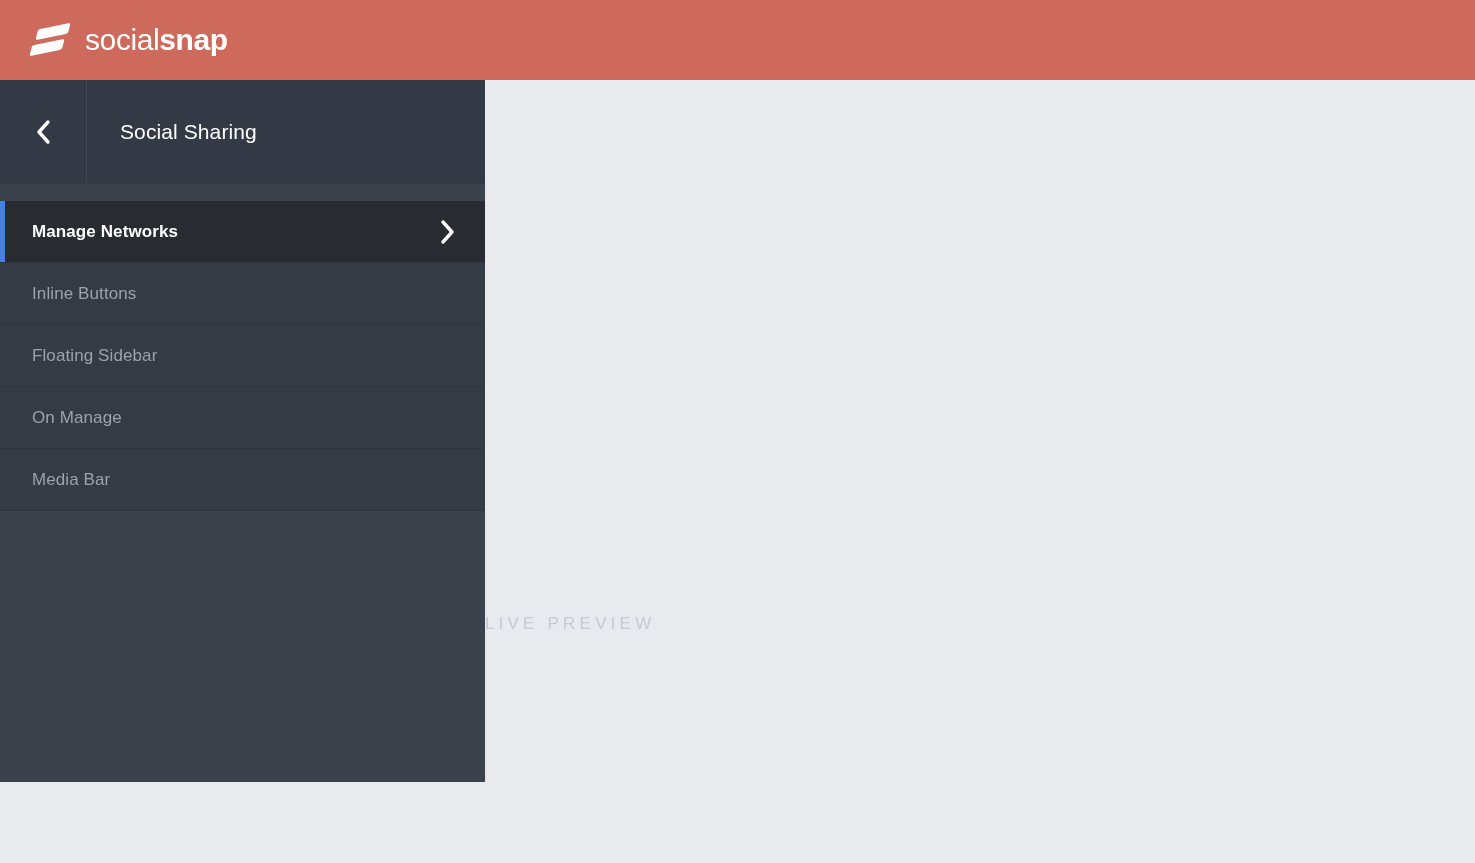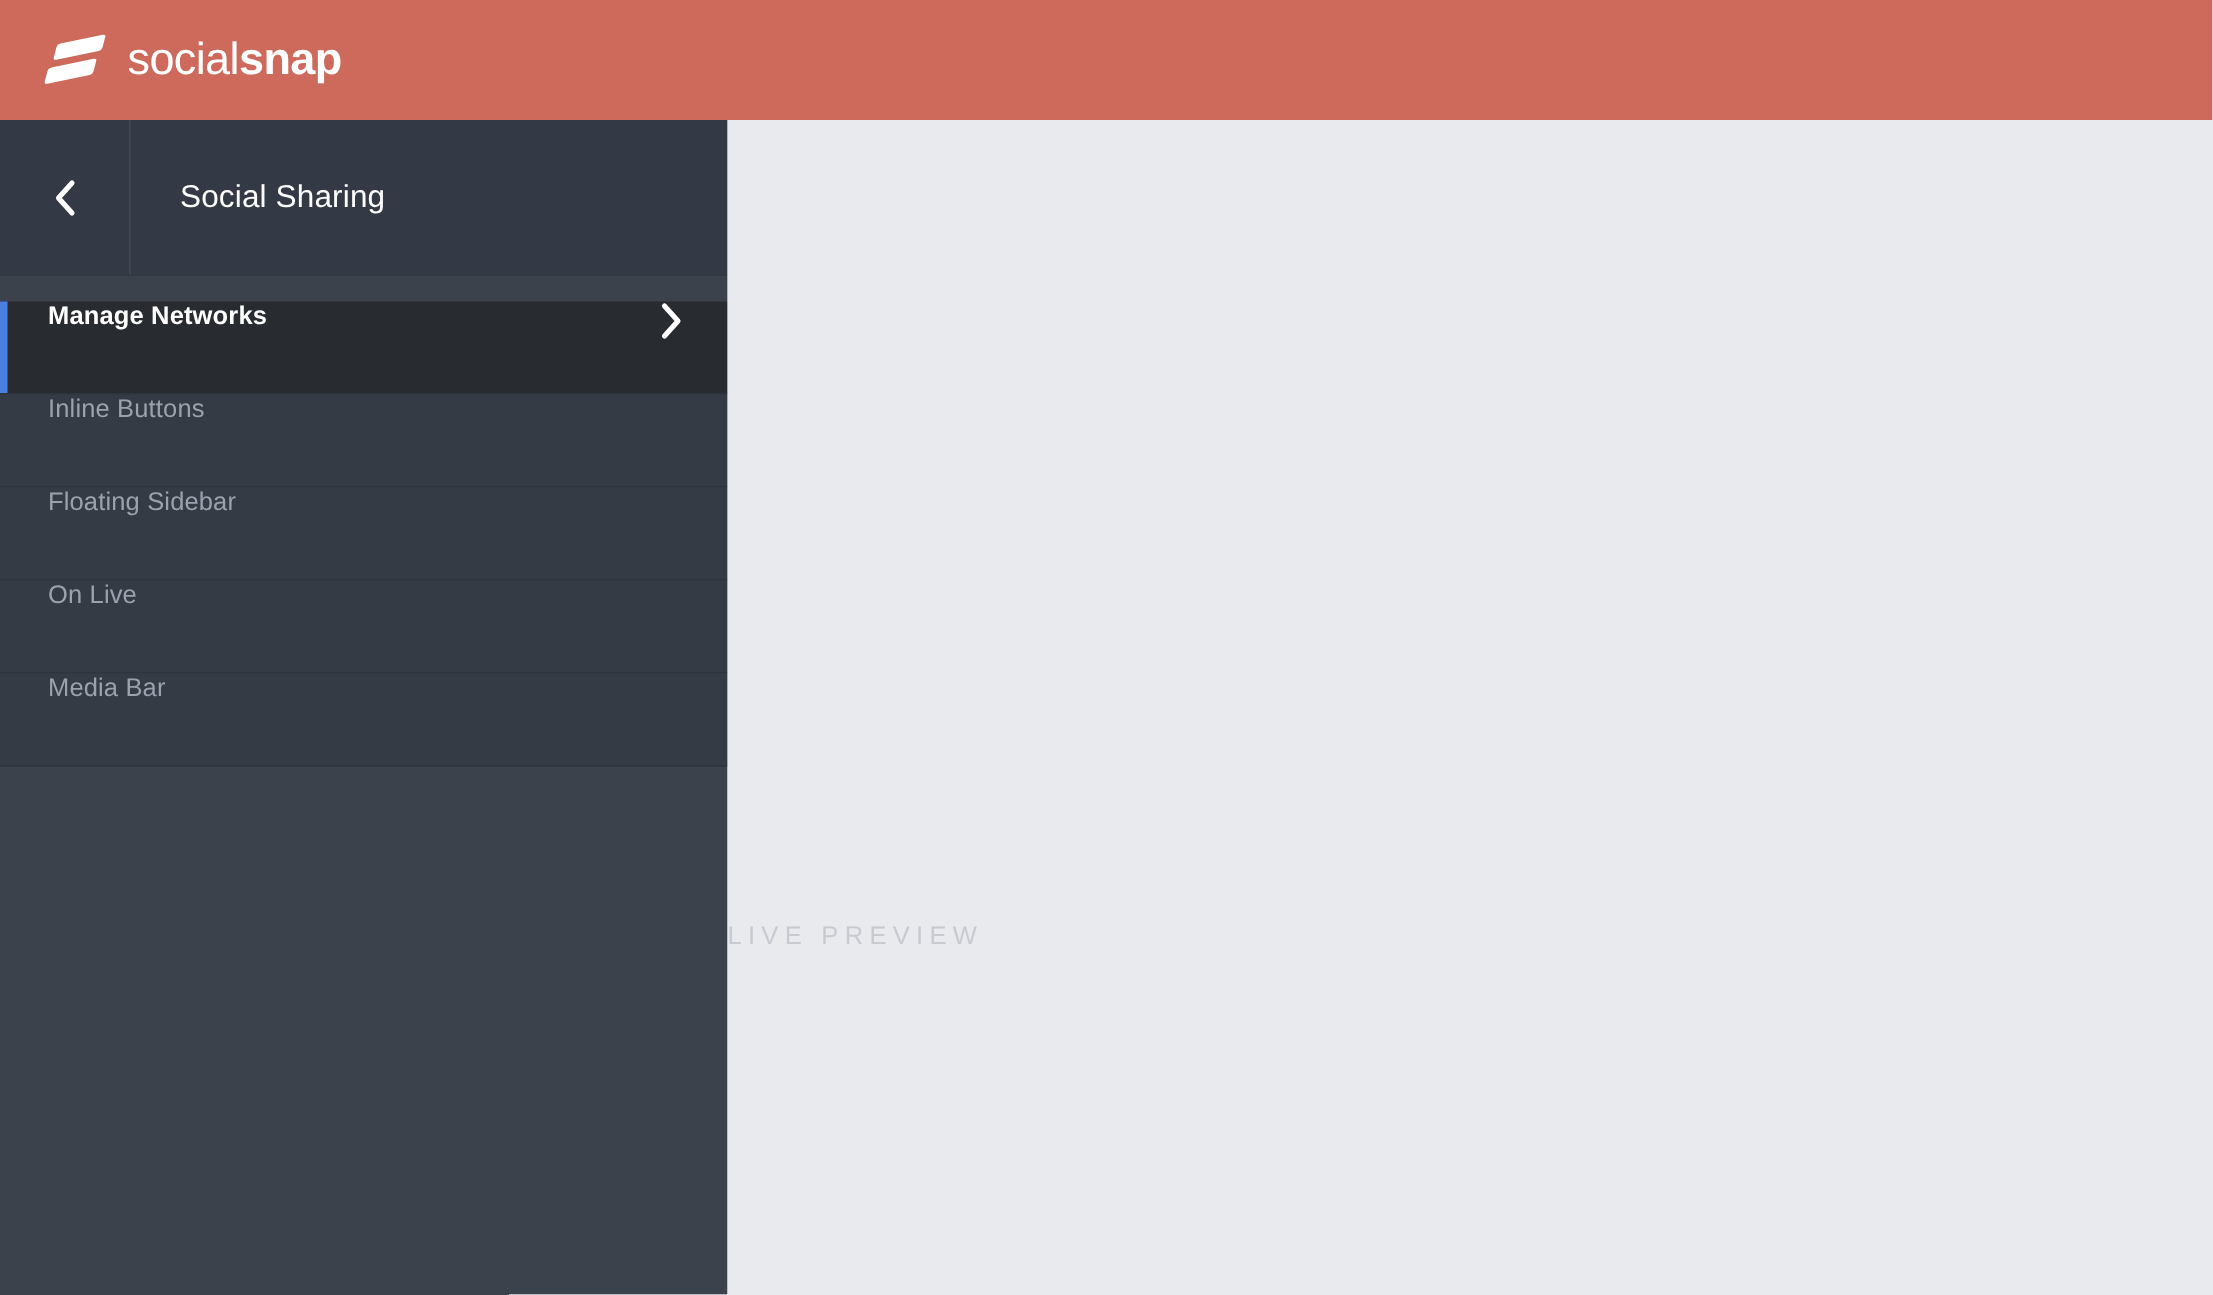--- a/index.html
+++ b/index.html
@@ -48,21 +48,21 @@
     color:#ffffff;
     line-height:1;
     white-space:nowrap;
   }
   .brand-word .light { font-weight:400; }
   .brand-word .bold  { font-weight:700; }
 
   
   .sidebar {
     position:absolute; left:0; top:80px;
-    width:485px; height:783px;
+    width:485px; height:702px;
     background:#3b424c;
     overflow:hidden;
   }
   .panel-head {
     position:relative;
     height:103px;
     background:#343a45;
     display:flex; align-items:center;
   }
   .back-btn {
@@ -93,21 +93,21 @@
     background:#3b424c;
     border-top:1px solid #323943;
   }
 
   .nav-list { background:#3b424c; }
 
   .nav-item {
     position:relative;
     height:62px;
     display:flex;
-    align-items:flex-start;
+    align-items:center;
     background:#353b45;
     border-bottom:1px solid #2f353e;
     cursor:pointer;
   }
   .nav-item .accent {
     position:absolute; left:0; top:0;
     width:0; height:100%;
     background:#4a7fe0;
   }
   .nav-item .nav-label {
@@ -201,21 +201,21 @@
         <span class="nav-label">Inline Buttons</span>
       </div>
 
       <div class="nav-item">
         <span class="accent"></span>
         <span class="nav-label">Floating Sidebar</span>
       </div>
 
       <div class="nav-item">
         <span class="accent"></span>
-        <span class="nav-label">On Live</span>
+        <span class="nav-label">On Manage</span>
       </div>
 
 
       <div class="nav-item">
         <span class="accent"></span>
         <span class="nav-label">Media Bar</span>
       </div>
 
     </div>
 

